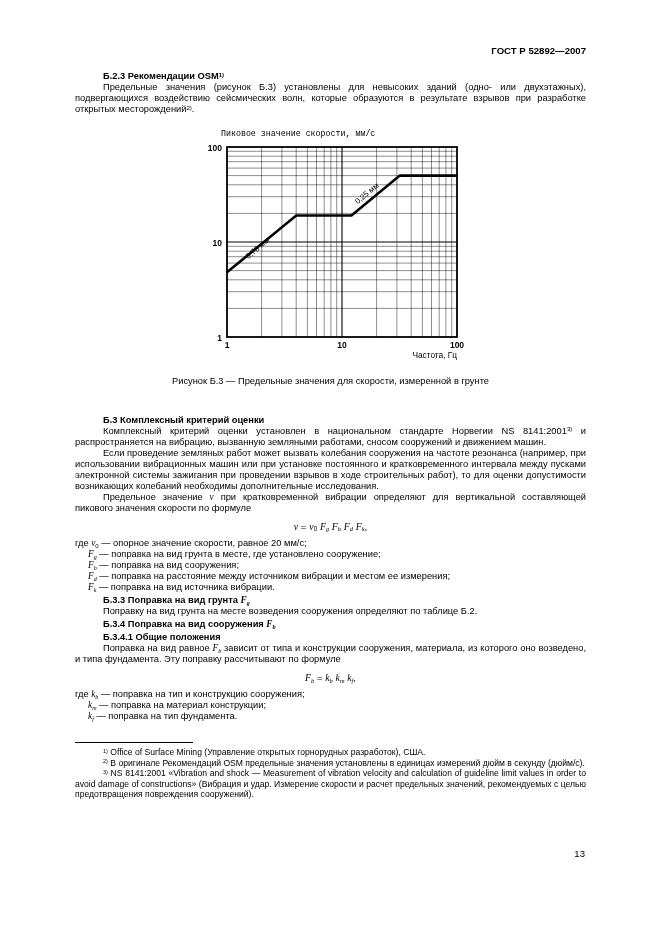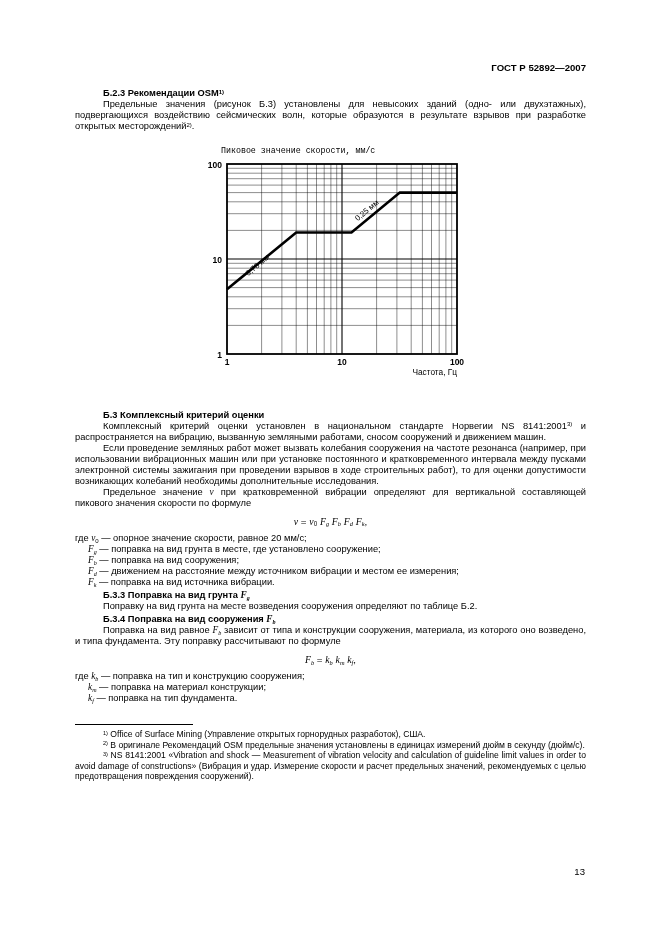--- a/index.html
+++ b/index.html
@@ -3,21 +3,21 @@
 <meta charset="utf-8">
 <style>
   * { margin:0; padding:0; box-sizing:border-box; }
   html,body { background:#fff; }
   body {
     width:661px; height:936px; position:relative;
     color:#000;
     font-family:"Liberation Sans", sans-serif;
     font-size:9.3px; line-height:1.18;
   }
-  .page { padding:62px 75px 0 75px; }
+  .page { padding:45px 75px 0 75px; }
   .hdr { text-align:right; font-weight:bold; font-size:9.6px; margin-bottom:15px; }
   .h { font-weight:bold; text-indent:28px; margin-top:2px; }
   .mt13 { margin-top:28px; }
   p.body { text-indent:28px; text-align:justify; }
   sup { font-size:0.65em; vertical-align:baseline; position:relative; top:-0.45em; }
   sub { font-size:0.65em; vertical-align:baseline; position:relative; top:0.28em; }
   .mvar { font-family:"Liberation Serif", serif; font-style:italic; }
   .fm { text-align:center; font-size:9.8px; margin:7px 0 6px 0; }
   .defs { }
   .def { padding-left:13px; }
@@ -32,21 +32,21 @@
   .gmaj { stroke:#000; stroke-width:1.1; }
   .frame { fill:none; stroke:#000; stroke-width:1.8; }
   .curve { stroke:#000; stroke-width:2.6; fill:none; stroke-linejoin:miter; }
   .tick { font-family:"Liberation Sans",sans-serif; font-size:8.5px; font-weight:bold; }
   .axlabel { font-family:"Liberation Sans",sans-serif; font-size:8.3px; }
   .annot { font-family:"Liberation Sans",sans-serif; font-size:7.8px; }
   
   .footnotes { margin-top:20px; font-size:8.6px; line-height:1.22; }
   .fnrule { width:118px; border-top:1px solid #000; margin-bottom:4px; }
   .fn { text-indent:28px; text-align:justify; }
-  .pagenum { position:absolute; right:76px; top:866px; font-size:9.6px; }
+  .pagenum { position:absolute; right:76px; top:848px; font-size:9.6px; }
 </style>
 </head>
 <body>
 
 <div class="page">
 
   <div class="hdr">ГОСТ Р 52892—2007</div>
 
   <p class="h"><span>Б.2.3 Рекомендации OSM</span><sup>1)</sup></p>
   <p class="body"><span>Предельные значения (рисунок Б.3) установлены для невысоких зданий (одно- или двухэтажных), подвергающихся воздействию сейсмических волн, которые образуются в результате взрывов при разработке открытых месторождений</span><sup>2)</sup><span>.</span></p>
@@ -95,42 +95,44 @@
           <text x="264" y="208" class="tick" text-anchor="middle">100</text>
           <text x="29" y="200.5" class="tick" text-anchor="end">1</text>
           <text x="29" y="105.5" class="tick" text-anchor="end">10</text>
           <text x="29" y="10.5" class="tick" text-anchor="end">100</text>
           <text x="264" y="218" class="axlabel" text-anchor="end">Частота, Гц</text>
           <polyline points="34.0,132.3 103.2,75.5 158.5,75.5 206.8,35.6 264.0,35.6" class="curve"></polyline>
           <text x="175.5" y="55.3" class="annot" text-anchor="middle" transform="rotate(-40 175.5 55.3)">0,25 мм</text>
           <text x="66.1" y="110.2" class="annot" text-anchor="middle" transform="rotate(-40 66.1 110.2)">0,76 мм</text>
         </svg>
     </div>
+    <figcaption class="cap">Рисунок Б.3 — Предельные значения для скорости, измеренной в грунте</figcaption>
   </figure>
 
   <p class="h mt13">Б.3 Комплексный критерий оценки</p>
   <p class="body"><span>Комплексный критерий оценки установлен в национальном стандарте Норвегии NS 8141:2001</span><sup>3)</sup><span> и распространяется на вибрацию, вызванную земляными работами, сносом сооружений и движением машин.</span></p>
   <p class="body">Если проведение земляных работ может вызвать колебания сооружения на частоте резонанса (например, при использовании вибрационных машин или при установке постоянного и кратковременного интервала между пусками электронной системы зажигания при проведении взрывов в ходе строительных работ), то для оценки допустимости возникающих колебаний необходимы дополнительные исследования.</p>
 
   <p class="body"><span>Предельное значение </span><span class="mvar">v</span><span> при кратковременной вибрации определяют для вертикальной составляющей пикового значения скорости по формуле</span></p>
 
   <div class="fm"><span class="mvar">v</span><span> = </span><span class="mvar">v</span><sub>0</sub><span> </span><span class="mvar">F</span><sub class="mvar">g</sub><span> </span><span class="mvar">F</span><sub class="mvar">b</sub><span> </span><span class="mvar">F</span><sub class="mvar">d</sub><span> </span><span class="mvar">F</span><sub class="mvar">k</sub><span>,</span></div>
 
   <div class="defs">
     <div class="def first"><span>где </span><span class="mvar">v</span><sub>0</sub><span> — опорное значение скорости, равное 20 мм/с;</span></div>
     <div class="def"><span class="mvar">F</span><sub class="mvar">g</sub><span> — поправка на вид грунта в месте, где установлено сооружение;</span></div>
     <div class="def"><span class="mvar">F</span><sub class="mvar">b</sub><span> — поправка на вид сооружения;</span></div>
-    <div class="def"><span class="mvar">F</span><sub class="mvar">d</sub><span> — движением на расстояние между источником вибрации и местом ее измерения;</span></div>
+    <div class="def"><span class="mvar">F</span><sub class="mvar">d</sub><span> — поправка на расстояние между источником вибрации и местом ее измерения;</span></div>
     <div class="def"><span class="mvar">F</span><sub class="mvar">k</sub><span> — поправка на вид источника вибрации.</span></div>
   </div>
 
   <p class="h"><span>Б.3.3 Поправка на вид грунта </span><span class="mvar">F</span><sub class="mvar">g</sub></p>
   <p class="body">Поправку на вид грунта на месте возведения сооружения определяют по таблице Б.2.</p>
 
   <p class="h"><span>Б.3.4 Поправка на вид сооружения </span><span class="mvar">F</span><sub class="mvar">b</sub></p>
+  <p class="h">Б.3.4.1 Общие положения</p>
   <p class="body"><span>Поправка на вид равное </span><span class="mvar">F</span><sub class="mvar">b</sub><span> зависит от типа и конструкции сооружения, материала, из которого оно возведено, и типа фундамента. Эту поправку рассчитывают по формуле</span></p>
 
   <div class="fm"><span class="mvar">F</span><sub class="mvar">b</sub><span> = </span><span class="mvar">k</span><sub class="mvar">b</sub><span> </span><span class="mvar">k</span><sub class="mvar">m</sub><span> </span><span class="mvar">k</span><sub class="mvar">f</sub><span>,</span></div>
 
   <div class="defs">
     <div class="def first"><span>где </span><span class="mvar">k</span><sub class="mvar">b</sub><span> — поправка на тип и конструкцию сооружения;</span></div>
     <div class="def"><span class="mvar">k</span><sub class="mvar">m</sub><span> — поправка на материал конструкции;</span></div>
     <div class="def"><span class="mvar">k</span><sub class="mvar">f</sub><span> — поправка на тип фундамента.</span></div>
   </div>
 

